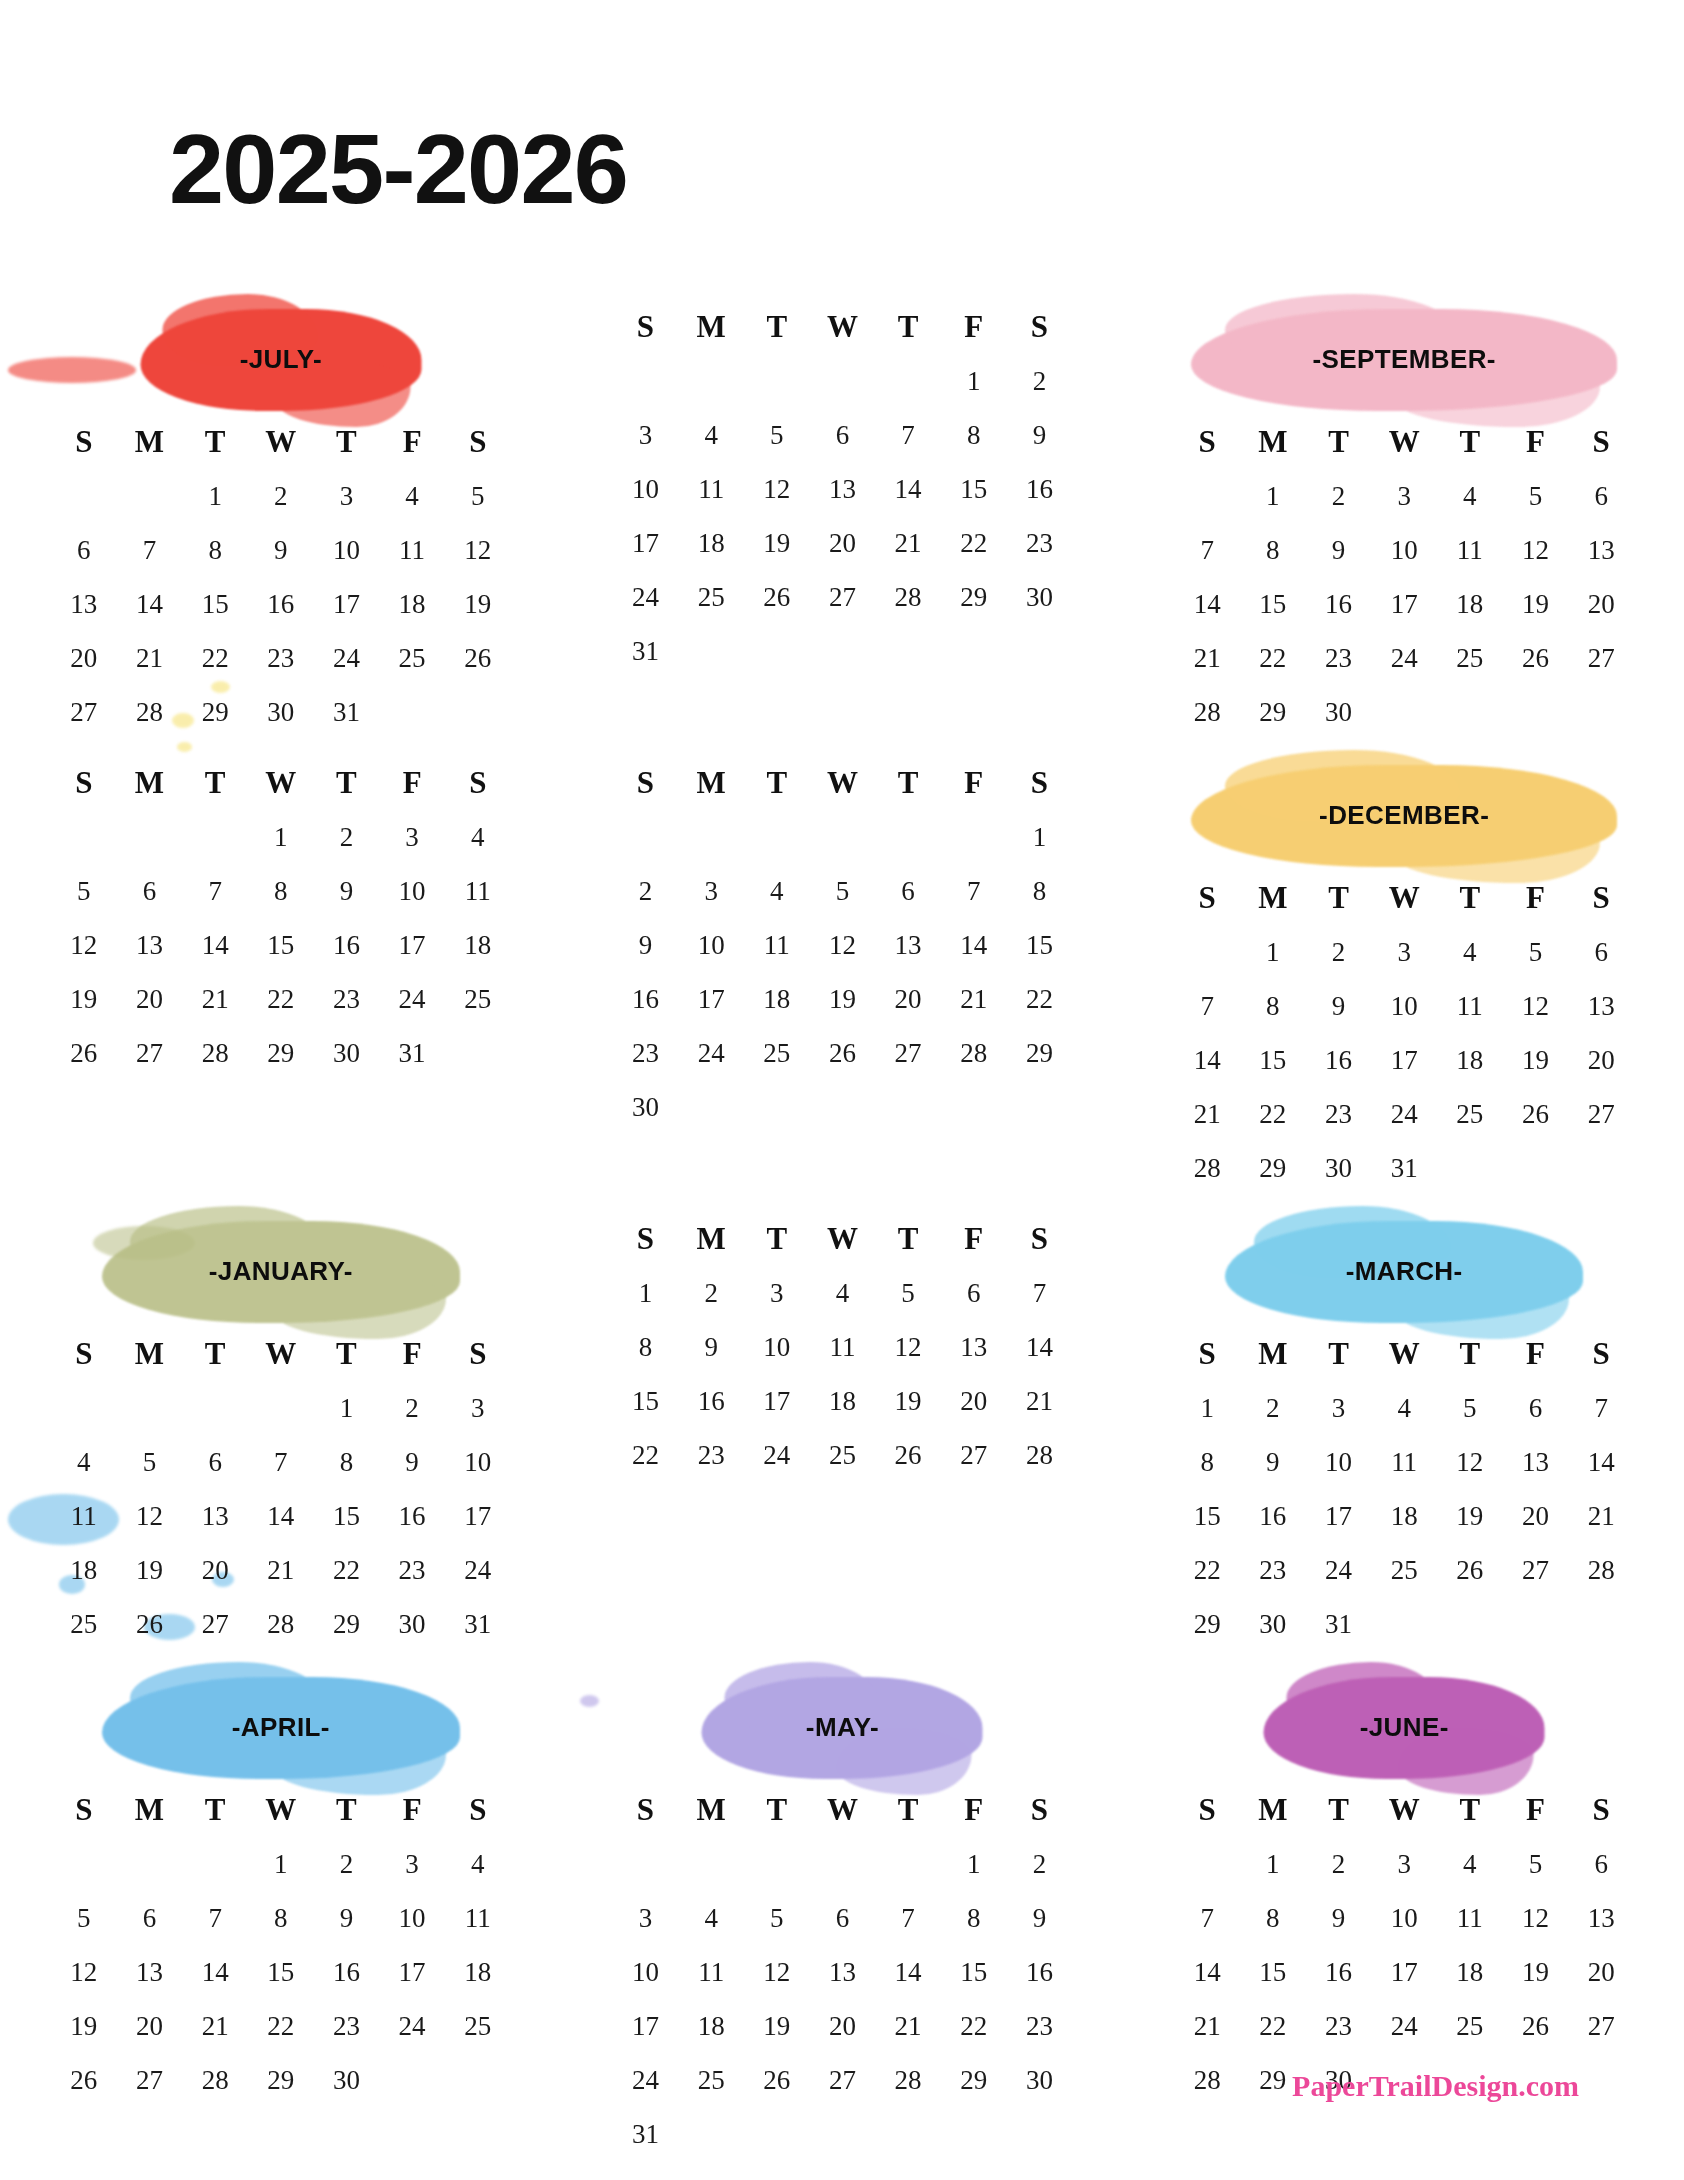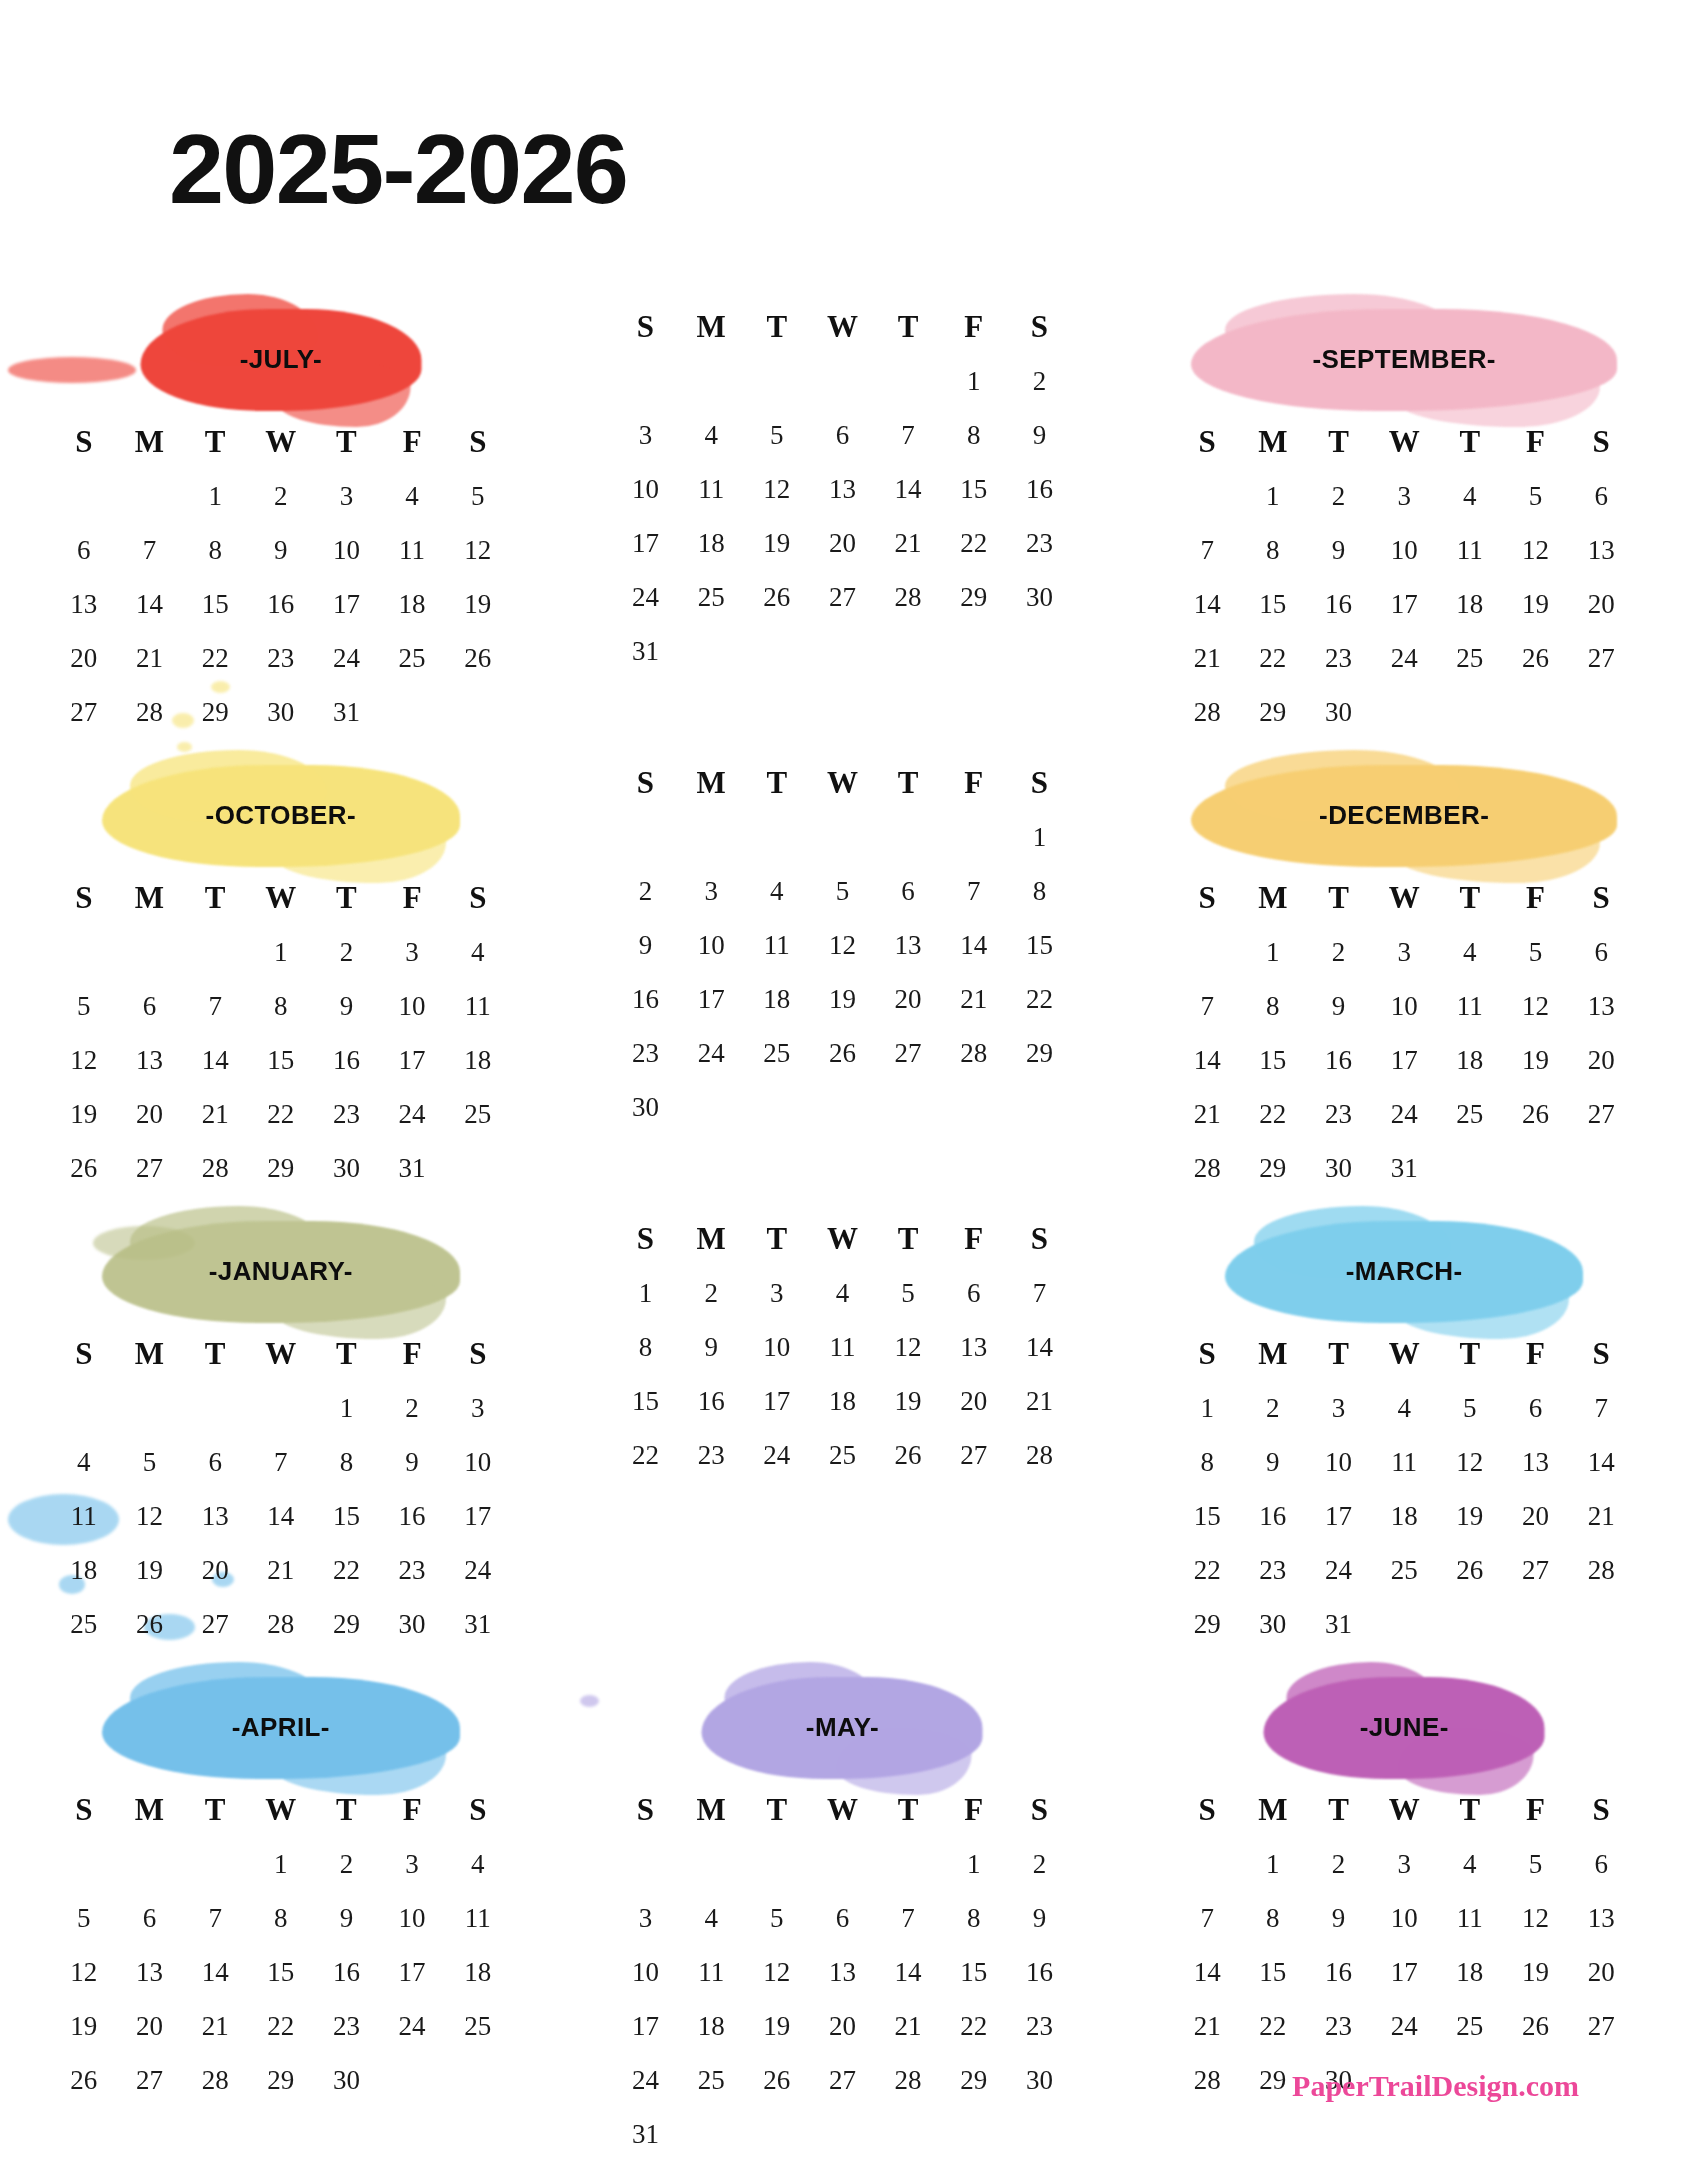--- a/index.html
+++ b/index.html
@@ -370,24 +370,20 @@
               <td>30</td>
               <td></td>
               <td></td>
               <td></td>
               <td></td>
             </tr>
           </tbody>
         </table>
       </div>
       <div class="month">
-        <div class="month-header">
-          <div class="splash" style="background: rgb(245, 224, 106);"></div>
-          <div class="month-name">-OCTOBER-</div>
-        </div>
         <table class="cal">
           <thead>
             <tr>
               <th>S</th>
               <th>M</th>
               <th>T</th>
               <th>W</th>
               <th>T</th>
               <th>F</th>
               <th>S</th>

